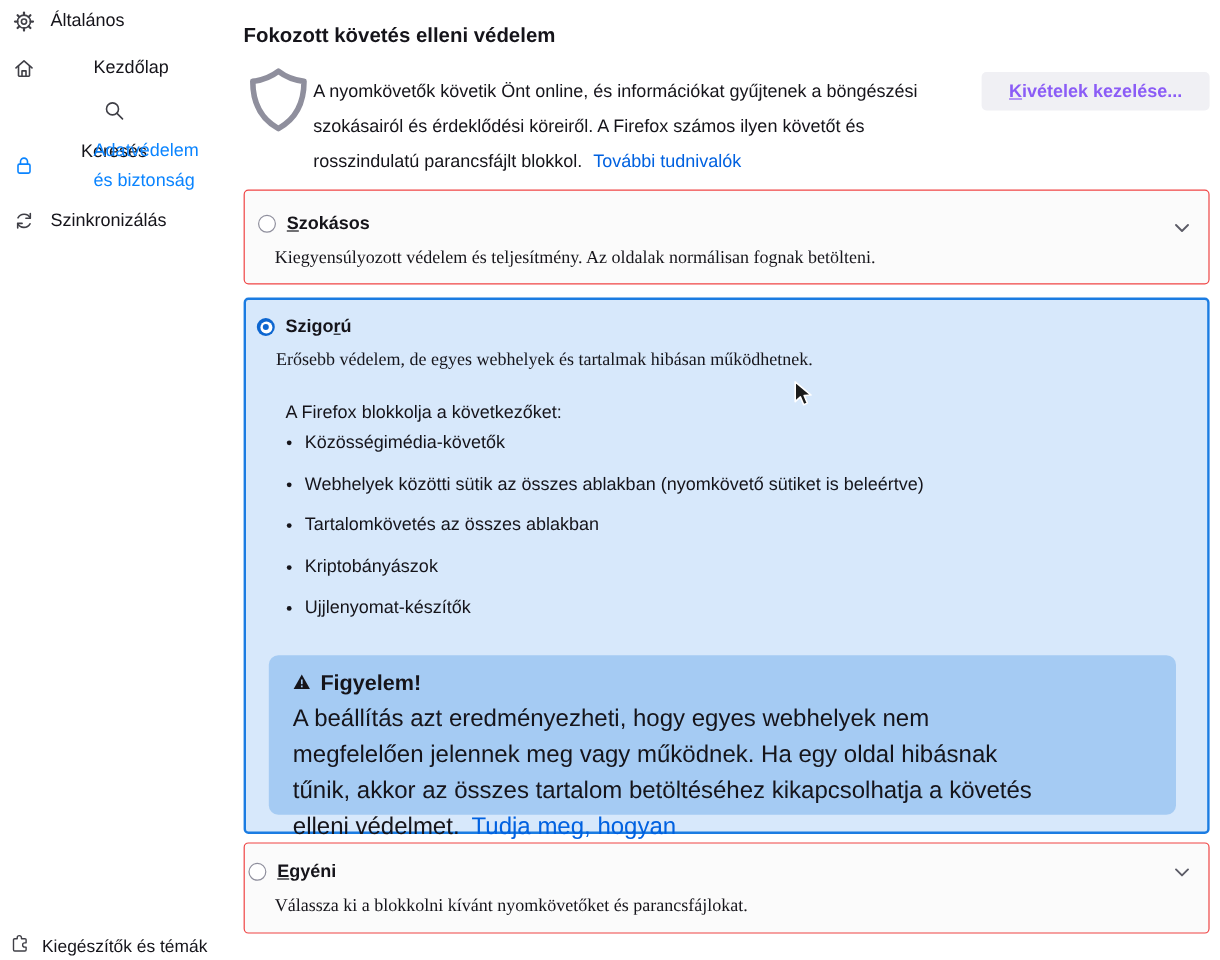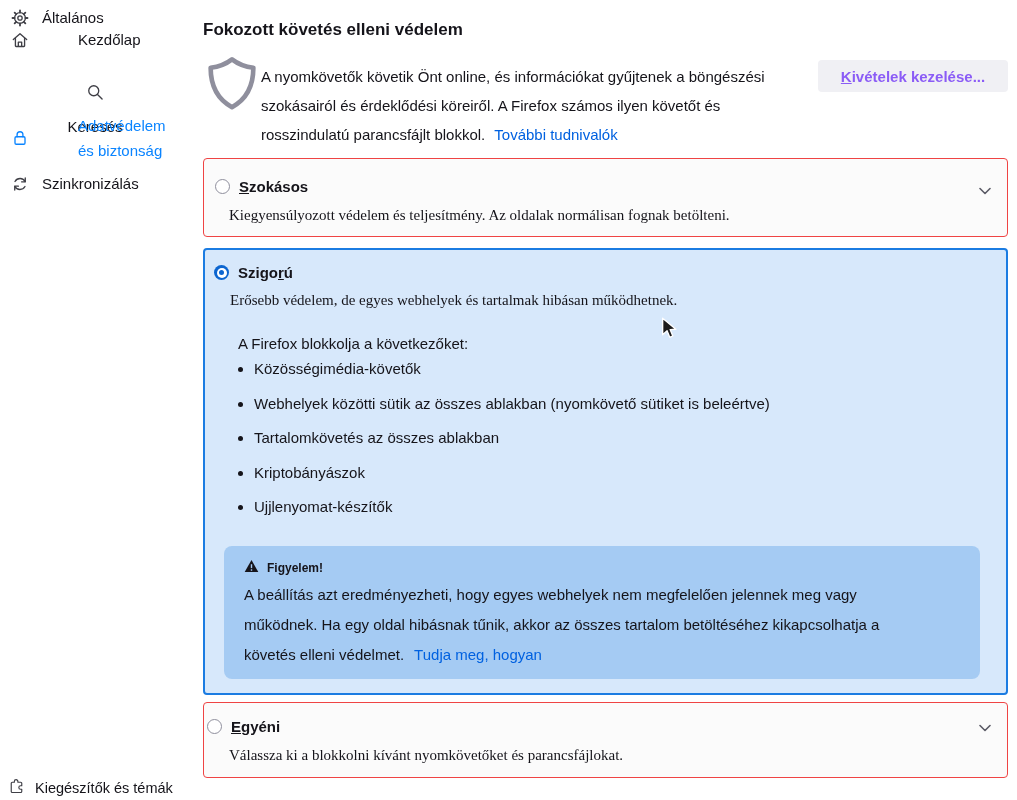--- a/index.html
+++ b/index.html
@@ -45,22 +45,22 @@
   .opt-desc{position:absolute;left:25px;font-size:15px;font-family:Liberation Serif, serif;}
   .chev{position:absolute;right:16px;}
   .chev svg{stroke:#5b5b66;fill:none;stroke-width:1.6;stroke-linecap:round;stroke-linejoin:round;}
 
   .details-heading{position:absolute;left:33px;top:85px;font-size:15px;}
   .blocked-list{position:absolute;left:33px;top:108px;margin:0;padding-left:16px;font-size:15px;}
   .blocked-list li{line-height:22px;margin-bottom:12.5px;}
 
   .warn-box{position:absolute;left:19px;top:296px;width:756px;height:133px;box-sizing:border-box;
             background:#a5cbf3;border-radius:8px;padding:13px 20px;}
-  .warn-title{display:flex;align-items:center;gap:8px;font-size:12px;font-weight:bold;}
-  .warn-text{max-width:640px;font-size:15px;line-height:30px;margin-top:4px;}
+  .warn-title{display:flex;align-items:center;gap:8px;font-size:18px;font-weight:bold;}
+  .warn-text{max-width:640px;font-size:20px;line-height:30px;margin-top:4px;}
   .warn-text .link{margin-left:10px;}
 
   
   .cursor{position:absolute;left:660px;top:317px;pointer-events:none;}
 </style>
 </head>
 <body>
 
 <div class="screen">
 
@@ -77,21 +77,21 @@
           <line x1="5.5" y1="12" x2="3" y2="12"></line>
             <line x1="7.4" y1="7.4" x2="5.6" y2="5.6"></line>
           <line x1="12" y1="5.5" x2="12" y2="3"></line>
             <line x1="16.6" y1="7.4" x2="18.4" y2="5.6"></line>
         </g>
       </svg>
     </span>
     <span>Általános</span>
   </div>
 
-  <div class="side-item" style="top:27px;gap:48px;">
+  <div class="side-item" style="top:44px;gap:48px;">
     <span class="ic">
       <svg width="20" height="20" viewBox="0 0 24 24">
         <path d="M4 11.5 L12 4.5 L20 11.5"></path>
         <path d="M6.5 9.8 V19 a0.8 0.8 0 0 0 0.8 0.8 H16.7 a0.8 0.8 0 0 0 0.8 -0.8 V9.8"></path>
         <path d="M10 19.5 V14.5 h4 v5"></path>
       </svg>
     </span>
     <span>Kezdőlap</span>
   </div>
 

